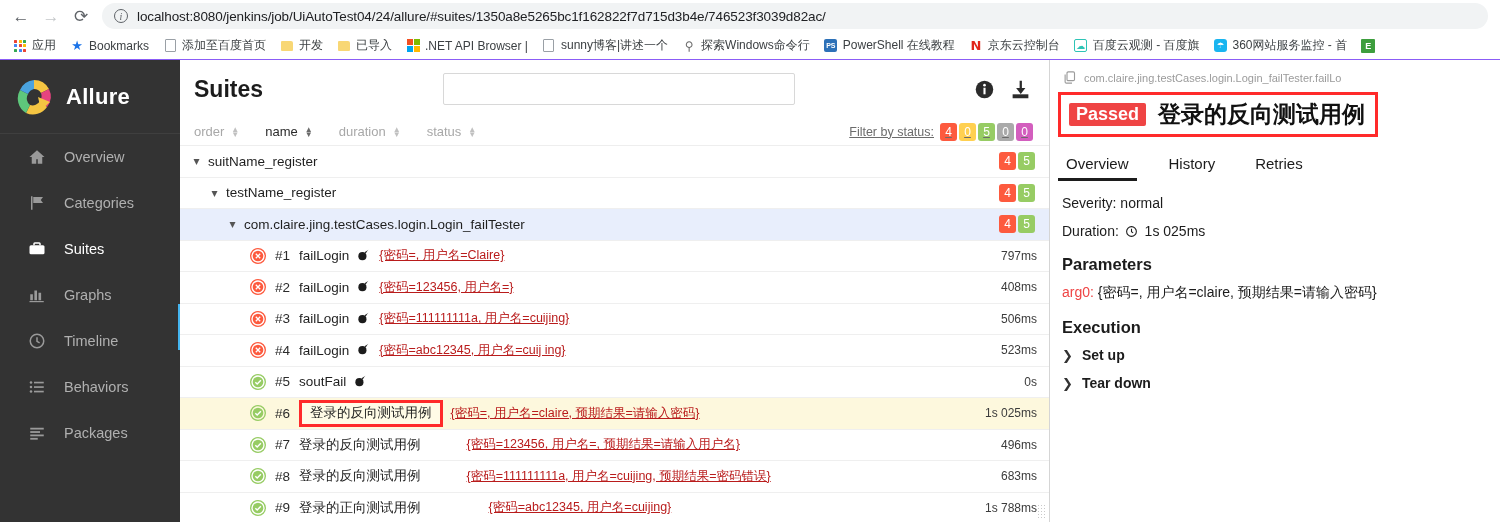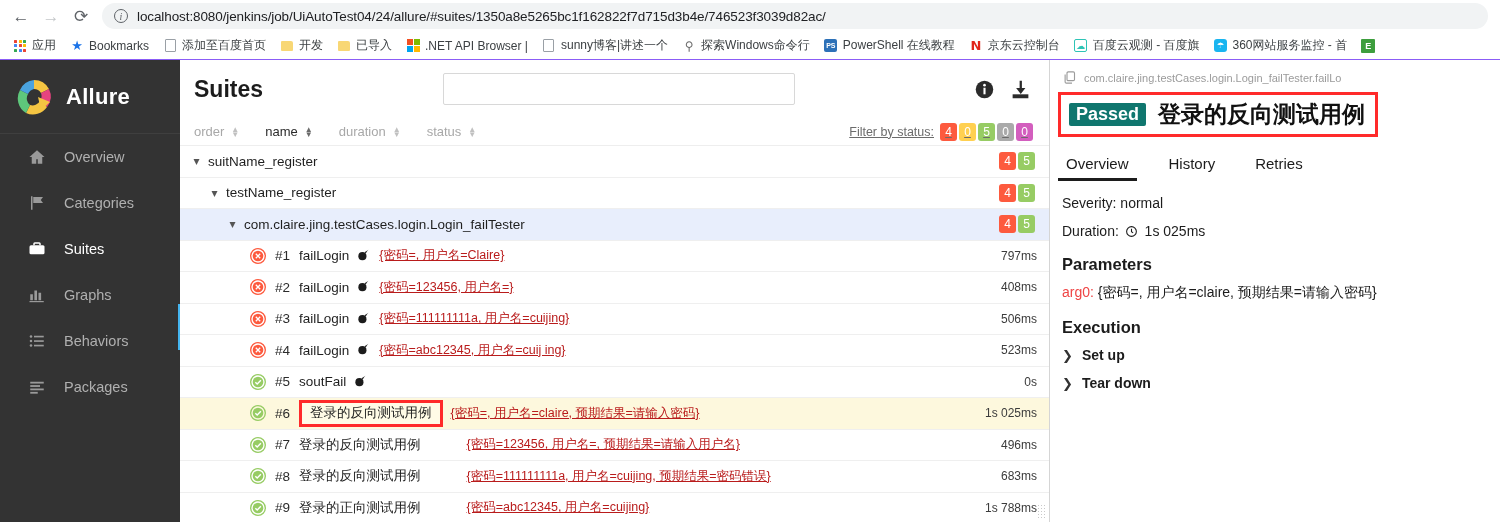--- a/index.html
+++ b/index.html
@@ -196,21 +196,21 @@
   #detail-crumb {
     display: flex; align-items: center; height: 30px; font-size: 11px;
     color: #9b9b9b; white-space: nowrap; padding-top: 6px;
   }
   #detail-crumb .copy-ico { margin-right: 7px; color:#9b9b9b; width:15px; flex:0 0 15px;}
   #title-box {
     border: 3px solid #ff2a2a; display: inline-flex; align-items: center;
     padding: 4px 10px 4px 8px; margin-top: 2px; margin-left: -4px;
   }
   #passed-badge {
-    background: #0f766e; color: #fff; font-size: 18px; font-weight: bold;
+    background: #ef4444; color: #fff; font-size: 18px; font-weight: bold;
     padding: 1px 7px; margin-right: 12px; border-radius: 2px;
   }
   #detail-title { font-size: 23px; font-weight: bold; color: #111; }
 
   #tabs { display: flex; align-items: flex-end; height: 38px; margin-top: 6px; }
   .dtab { font-size: 15px; color: #1c1c1c; padding: 0 4px 9px 4px; margin-right: 32px;
           position: relative; }
   .dtab.active::after {
     content: ""; position: absolute; left: -4px; right: -4px; bottom: 0;
     height: 3px; background: #1c1c1c;
@@ -378,20 +378,29 @@
             <rect x="3" y="11" width="3.5" height="8"></rect>
             <rect x="8.5" y="6" width="3.5" height="13"></rect>
             <rect x="14" y="9" width="3.5" height="10"></rect>
             <rect x="2" y="20" width="19" height="1.6"></rect>
           </svg>
       </span>
       <span>Graphs</span>
     </div>
     <div class="nav-item">
       <span class="nav-ico">
+        <svg width="18" height="18" viewBox="0 0 24 24" fill="none" stroke="currentColor" stroke-width="2">
+            <circle cx="12" cy="12" r="9"></circle>
+            <path d="M12 7v5.5l3.5 2"></path>
+          </svg>
+      </span>
+      <span>Timeline</span>
+    </div>
+    <div class="nav-item">
+      <span class="nav-ico">
         <svg width="18" height="18" viewBox="0 0 24 24" fill="currentColor">
             <circle cx="4" cy="6" r="1.7"></circle>
             <circle cx="4" cy="12" r="1.7"></circle>
             <circle cx="4" cy="18" r="1.7"></circle>
             <rect x="8" y="5" width="13" height="2.2"></rect>
             <rect x="8" y="11" width="13" height="2.2"></rect>
             <rect x="8" y="17" width="13" height="2.2"></rect>
           </svg>
       </span>
       <span>Behaviors</span>
@@ -654,21 +663,21 @@
 
       <div class="trow" style="padding-left:70px">
         <span class="st-ico">
           <svg width="16" height="16" viewBox="0 0 24 24">
               <circle cx="12" cy="12" r="11" fill="none" stroke="#97cc64" stroke-width="2"></circle>
               <circle cx="12" cy="12" r="8" fill="#97cc64"></circle>
               <path d="M8 12.3l2.8 2.8L16.3 9.3" stroke="#fff" stroke-width="2.1" fill="none"></path>
             </svg>
         </span>
         <span class="tnum">#9</span>
-        <span class="tname" style="margin-right:46px">登录的正向测试用例</span>
+        <span class="tname" style="margin-right:68px">登录的正向测试用例</span>
         <span class="params">{密码=abc12345, 用户名=cuijing}</span>
         <span class="dur">1s 788ms</span>
       </div>
 
       <div id="grip"></div>
     </div>
   </div>
 
   <div id="detail-panel">
     <div id="detail-crumb">

